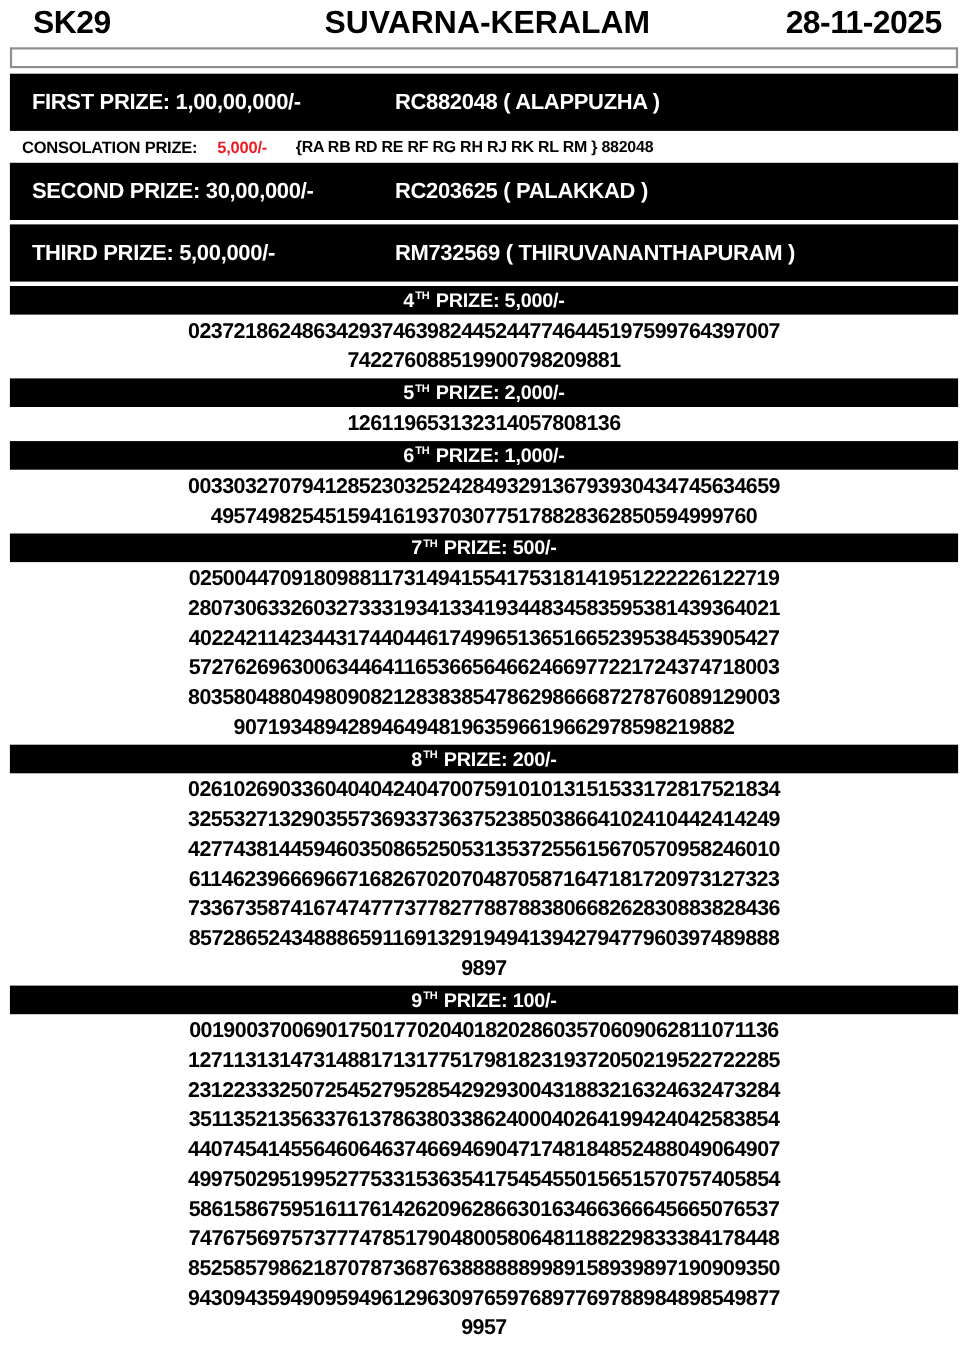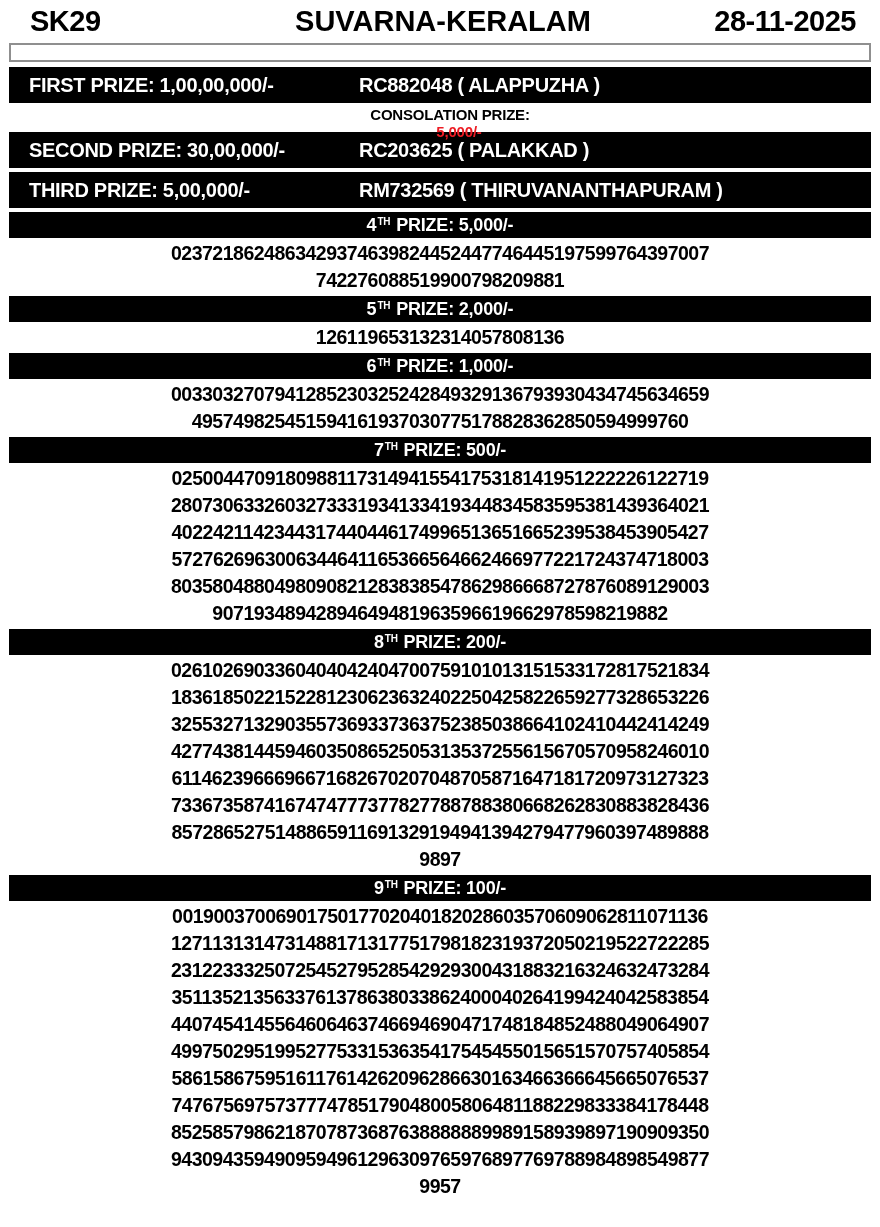--- a/index.html
+++ b/index.html
@@ -36,39 +36,38 @@
 
   
   .bar {
     background: #000;
     color: #fff;
     margin: 0 9px 3px 9px;
   }
   .prize-line {
     display: flex;
     align-items: center;
-    height: 36px;
+    height: 52px;
     padding-left: 20px;
     font-size: 20px;
     letter-spacing: -0.3px;
   }
   .prize-line .pl-label { width: 330px; flex: none; }
   .prize-line .pl-ticket { flex: 1; }
   .mb4 { margin-bottom: 4px; }
 
   
   .consolation {
     display: flex;
     align-items: center;
     height: 24px;
     padding-left: 20px;
     font-size: 15px;
     letter-spacing: -0.2px;
     margin-bottom: 2px;
-    flex-direction: column;
   }
   .consolation .c-amount { margin-left: 18px; }
   .consolation .c-series { margin-left: 26px; font-size: 14.5px; }
 
   
   .section-bar {
     background: #000;
     color: #fff;
     margin: 2px 9px 2px 9px;
     height: 26px;
@@ -313,35 +312,20 @@
         <span>0470</span>
         <span>0759</span>
         <span>1010</span>
         <span>1315</span>
         <span>1533</span>
         <span>1728</span>
         <span>1752</span>
         <span>1834</span>
       </div>
       <div class="num-row">
-        <span>1836</span>
-        <span>1850</span>
-        <span>2215</span>
-        <span>2281</span>
-        <span>2306</span>
-        <span>2363</span>
-        <span>2402</span>
-        <span>2504</span>
-        <span>2582</span>
-        <span>2659</span>
-        <span>2773</span>
-        <span>2865</span>
-        <span>3226</span>
-      </div>
-      <div class="num-row">
         <span>3255</span>
         <span>3271</span>
         <span>3290</span>
         <span>3557</span>
         <span>3693</span>
         <span>3736</span>
         <span>3752</span>
         <span>3850</span>
         <span>3866</span>
         <span>4102</span>
@@ -390,21 +374,21 @@
         <span>7883</span>
         <span>8066</span>
         <span>8262</span>
         <span>8308</span>
         <span>8382</span>
         <span>8436</span>
       </div>
       <div class="num-row">
         <span>8572</span>
         <span>8652</span>
-        <span>7514</span>
+        <span>4348</span>
         <span>8865</span>
         <span>9116</span>
         <span>9132</span>
         <span>9194</span>
         <span>9413</span>
         <span>9427</span>
         <span>9477</span>
         <span>9603</span>
         <span>9748</span>
         <span>9888</span>

